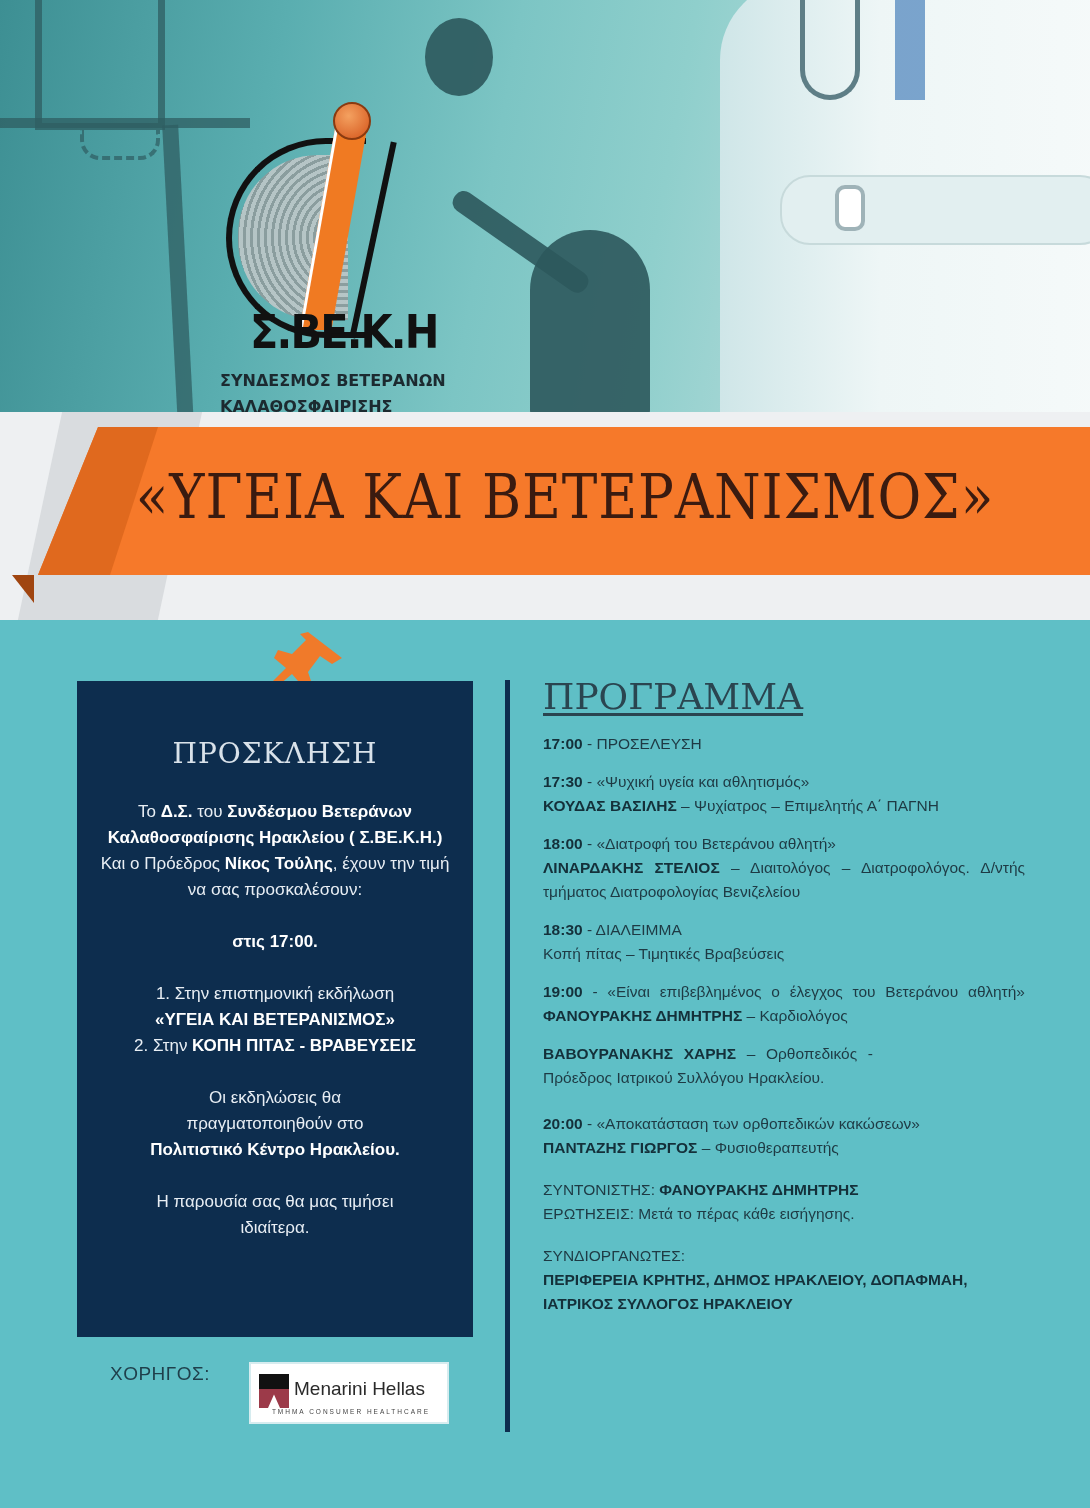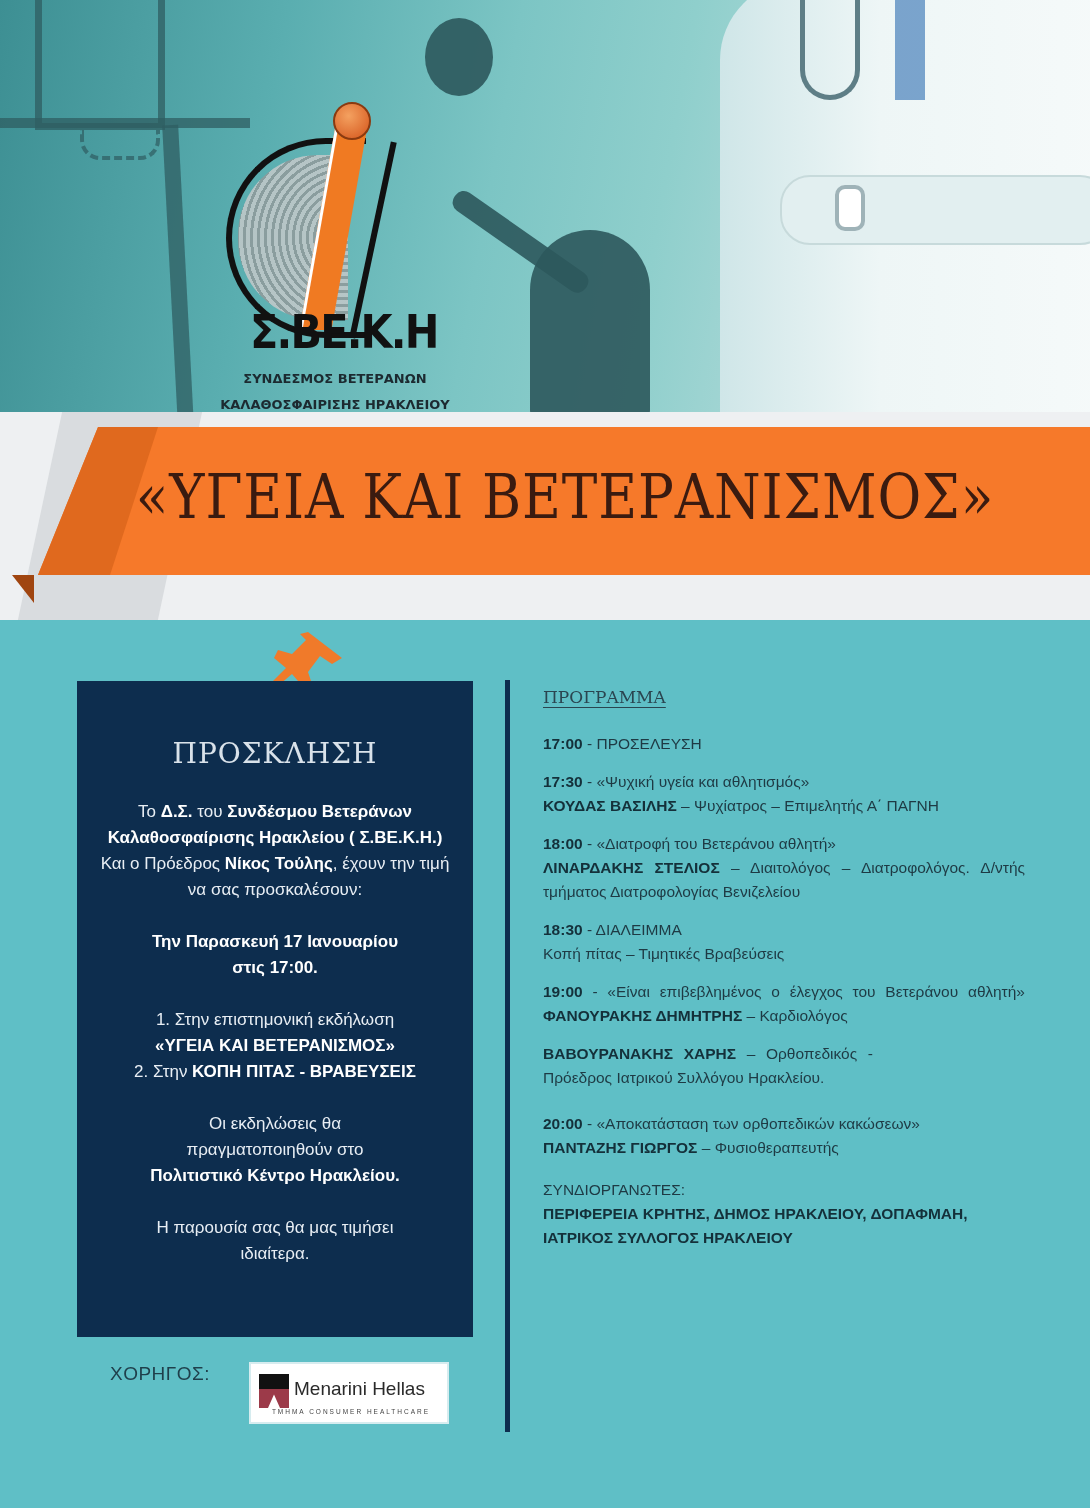--- a/index.html
+++ b/index.html
@@ -23,21 +23,21 @@
   .steth { position: absolute; left: 800px; top: -10px; width: 60px; height: 110px; border: 5px solid #5e7e86; border-top: none; border-radius: 0 0 30px 30px; }
 
   .logo { position: absolute; left: 220px; top: 100px; width: 220px; height: 310px; }
   .logo-arc { position: absolute; left: 6px; top: 38px; width: 140px; height: 200px; border: 6px solid #111; border-right: none; border-radius: 100px 0 0 100px; }
   .logo-maze { position: absolute; left: 18px; top: 55px; width: 110px; height: 165px; border-radius: 80px 0 0 80px;
     background: repeating-radial-gradient(circle at 100% 50%, #bfc7c8 0 4px, #8f9b9c 4px 7px); opacity: .9; }
   .logo-orange { position: absolute; left: 98px; top: 20px; width: 32px; height: 210px; background: #f07a22; transform: skewX(-10deg); border-left: 3px solid #fff; }
   .logo-black { position: absolute; left: 150px; top: 40px; width: 6px; height: 200px; background: #111; transform: rotate(12deg); }
   .logo-ball { position: absolute; left: 113px; top: 2px; width: 38px; height: 38px; border-radius: 50%; background: radial-gradient(circle at 40% 35%, #f4a160, #d4551b); border: 2px solid #8a3a10; }
   .logo-mark { position: absolute; left: 30px; top: 205px; font-family: "DejaVu Sans", sans-serif; font-weight: bold; font-size: 46px; color: #111; letter-spacing: -2px; transform: scaleX(.9); transform-origin: left; }
-  .logo-sub { position: absolute; left: 0; width: 230px; text-align: center; font-family: "DejaVu Sans", sans-serif; font-weight: bold; font-size: 13px; color: #1c2a30; }
+  .logo-sub { position: absolute; left: 0; width: 230px; text-align: left; font-family: "DejaVu Sans", sans-serif; font-weight: bold; font-size: 16px; color: #1c2a30; }
   .logo-sub.l1 { top: 271px; }
   .logo-sub.l2 { top: 297px; }
 
   
   .band { position: absolute; left: 0; top: 412px; width: 1090px; height: 208px; background: #eef0f2; }
   .band-ribbon-shade { position: absolute; left: 40px; top: 412px; width: 140px; height: 208px; background: #d9dcdf; transform: skewX(-12deg); }
   .banner { position: absolute; left: 38px; top: 427px; width: 1052px; height: 148px; background: #f6792a;
     clip-path: polygon(60px 0, 100% 0, 100% 100%, 0 100%); }
   .banner-dark { position: absolute; left: 38px; top: 427px; width: 120px; height: 148px; background: #e0691e;
     clip-path: polygon(60px 0, 100% 0, 60% 100%, 0 100%); }
@@ -58,21 +58,21 @@
   .sponsor-box { position: absolute; left: 249px; top: 1362px; width: 200px; height: 62px; background: #fff; border: 2px solid #d6ecef; padding-left: 8px; }
   .sponsor-m { position: absolute; left: 8px; top: 10px; width: 30px; height: 34px; background: linear-gradient(#111 0 45%, #9c3a49 45%); clip-path: polygon(0 0,100% 0,100% 100%, 70% 100%, 50% 60%, 30% 100%, 0 100%); }
   .sponsor-name { position: absolute; left: 43px; top: 14px; font-size: 19px; color: #2a2a2a; }
   .sponsor-sub { position: absolute; left: 8px; top: 44px; width: 184px; text-align: center; font-size: 6.5px; letter-spacing: 2px; color: #444; }
 
   
   .divider { position: absolute; left: 505px; top: 680px; width: 5px; height: 752px; background: #0d2d4e; }
 
   
   .program { position: absolute; left: 543px; top: 680px; width: 482px; color: #1e3a44; font-size: 15.5px; line-height: 24px; }
-  .program-title { font-family: "DejaVu Serif", serif; font-size: 17px; color: #2a4550; text-decoration: underline; text-underline-offset: 4px; line-height: 34px; margin-bottom: 18px; }
+  .program-title { font-family: "DejaVu Serif", serif; font-size: 36px; color: #2a4550; text-decoration: underline; text-underline-offset: 4px; line-height: 34px; margin-bottom: 18px; }
   .entry { margin-bottom: 14px; }
   .entry b { font-weight: bold; color: #14303a; }
   .just { text-align: justify; }
 </style>
 </head>
 <body>
 
 <div class="hero">
   <div class="hoop-board"></div>
   <div class="hoop-arm"></div>
@@ -110,21 +110,20 @@
   <path d="M50 4 L84 30 L74 36 L62 28 L50 44 L54 56 L46 60 L34 46 L8 68 L4 64 L28 40 L16 30 L20 22 L34 26 L48 12 L42 6 Z" fill="#f07a2a"></path>
 </svg>
 
 <div class="card">
   <div class="card-title">ΠΡΟΣΚΛΗΣΗ</div>
   <div class="card-body">
     <div>
       <span>Το </span><b>Δ.Σ.</b><span> του </span><b>Συνδέσμου Βετεράνων Καλαθοσφαίρισης Ηρακλείου ( Σ.ΒΕ.Κ.Η.)</b><span> Και ο Πρόεδρος </span><b>Νίκος Τούλης</b><span>, έχουν την τιμή να σας προσκαλέσουν:</span>
     </div>
     <div class="gap"></div>
-    <div><b>Την Παρασκευή 17 Ιανουαρίου</b></div>
     <div><b>στις 17:00.</b></div>
     <div class="gap"></div>
     <div>1. Στην επιστημονική εκδήλωση</div>
     <div><b>«ΥΓΕΙΑ ΚΑΙ ΒΕΤΕΡΑΝΙΣΜΟΣ»</b></div>
     <div><span>2. Στην </span><b>ΚΟΠΗ ΠΙΤΑΣ - ΒΡΑΒΕΥΣΕΙΣ</b></div>
     <div class="gap"></div>
     <div style="padding:0 50px;">Οι εκδηλώσεις θα πραγματοποιηθούν στο</div>
     <div><b>Πολιτιστικό Κέντρο Ηρακλείου.</b></div>
     <div class="gap"></div>
     <div style="padding:0 30px;">Η παρουσία σας θα μας τιμήσει ιδιαίτερα.</div>
@@ -168,18 +167,22 @@
 
   <div class="entry just" style="margin-bottom:22px;">
     <div style="width:330px;"><b>ΒΑΒΟΥΡΑΝΑΚΗΣ ΧΑΡΗΣ</b><span> – Ορθοπεδικός - Πρόεδρος Ιατρικού Συλλόγου Ηρακλείου.</span></div>
   </div>
 
   <div class="entry" style="margin-bottom:18px;">
     <div><b>20:00</b><span> - </span><span>«Αποκατάσταση των ορθοπεδικών κακώσεων»</span></div>
     <div><b>ΠΑΝΤΑΖΗΣ ΓΙΩΡΓΟΣ</b><span> – Φυσιοθεραπευτής</span></div>
   </div>
 
+  <div class="entry" style="margin-bottom:18px;">
+    <div><span>ΣΥΝΤΟΝΙΣΤΗΣ: </span><b>ΦΑΝΟΥΡΑΚΗΣ ΔΗΜΗΤΡΗΣ</b></div>
+    <div><span>ΕΡΩΤΗΣΕΙΣ: </span><span>Μετά το πέρας κάθε εισήγησης.</span></div>
+  </div>
 
   <div class="entry">
     <div>ΣΥΝΔΙΟΡΓΑΝΩΤΕΣ:</div>
     <div><b>ΠΕΡΙΦΕΡΕΙΑ ΚΡΗΤΗΣ, ΔΗΜΟΣ ΗΡΑΚΛΕΙΟΥ, ΔΟΠΑΦΜΑΗ, ΙΑΤΡΙΚΟΣ ΣΥΛΛΟΓΟΣ ΗΡΑΚΛΕΙΟΥ</b></div>
   </div>
 </div>
 
 </body></html>

